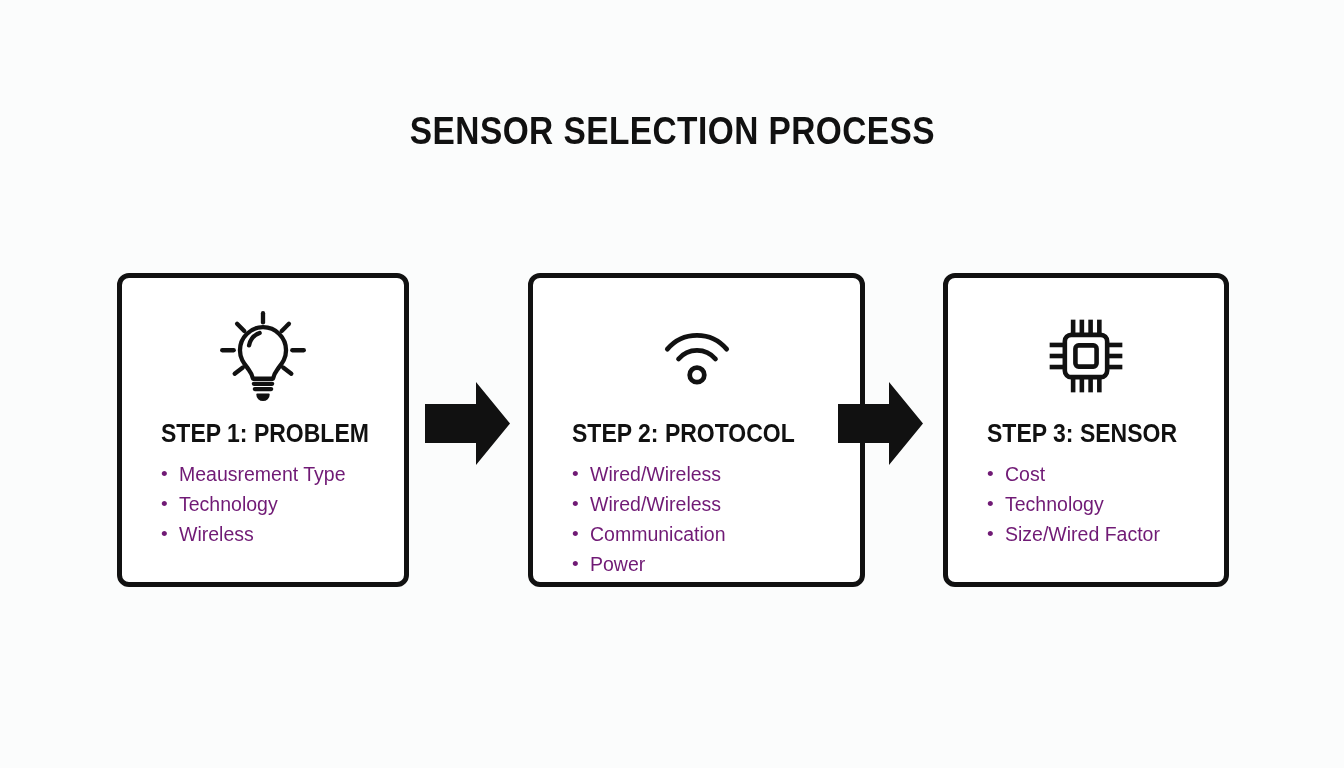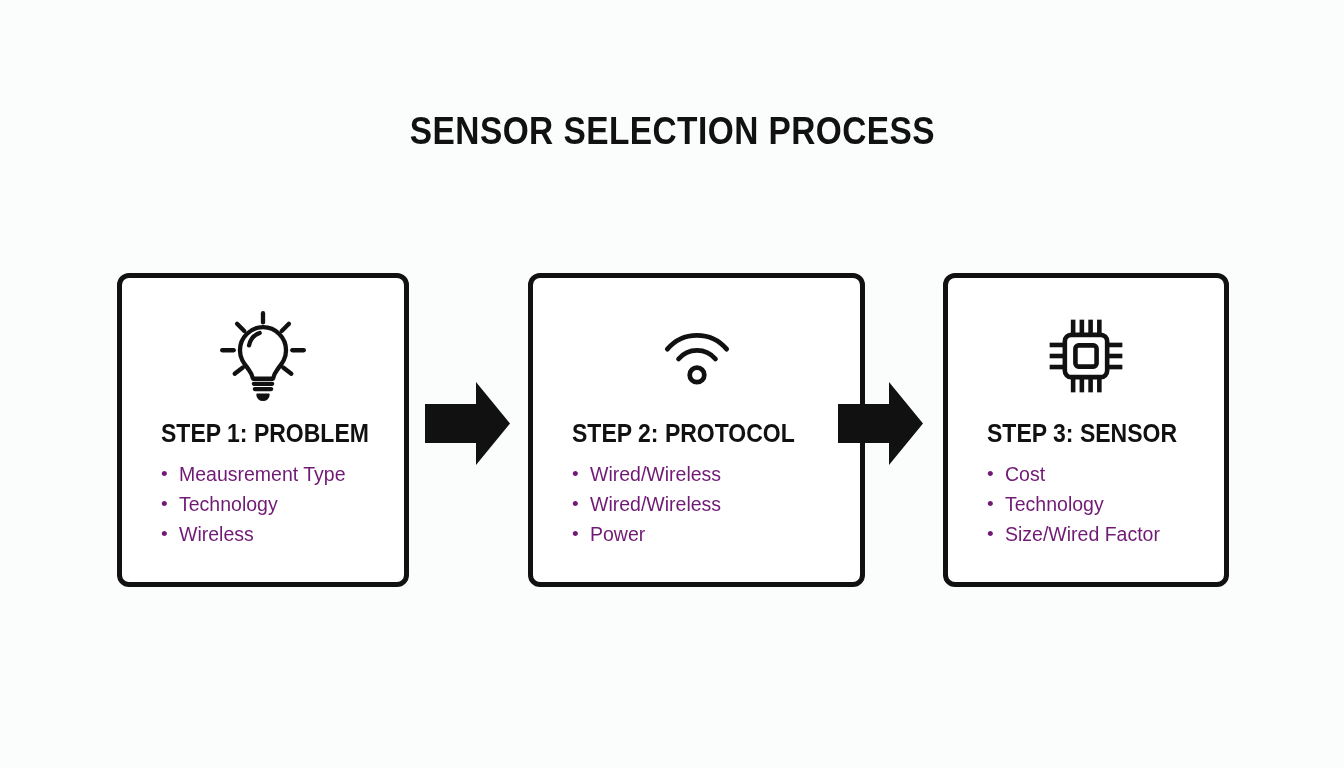--- a/index.html
+++ b/index.html
@@ -120,20 +120,21 @@
     <svg width="86" height="76" viewBox="0 0 100 88" fill="none" stroke="currentColor" stroke-width="5.5" stroke-linecap="round">
       <path d="M15.5 36 A45 45 0 0 1 84.5 36"></path>
       <path d="M28.5 47.5 A28 28 0 0 1 71.5 47.5"></path>
       <circle cx="50" cy="66" r="8.5"></circle>
     </svg>
   </div>
   <h2 class="step-title"><span class="t-cond-l">STEP 2: PROTOCOL</span></h2>
   <ul class="bullets">
     <li>Wired/Wireless</li>
     <li>Wired/Wireless</li>
+    <li>Communication</li>
     <li>Power</li>
   </ul>
 </section>
 
 <div class="arrow arrow2">
   <svg width="85" height="83" viewBox="0 0 85 83">
     <polygon points="0,22 51,22 51,0 85,41.5 51,83 51,61 0,61" fill="currentColor"></polygon>
   </svg>
 </div>
 

